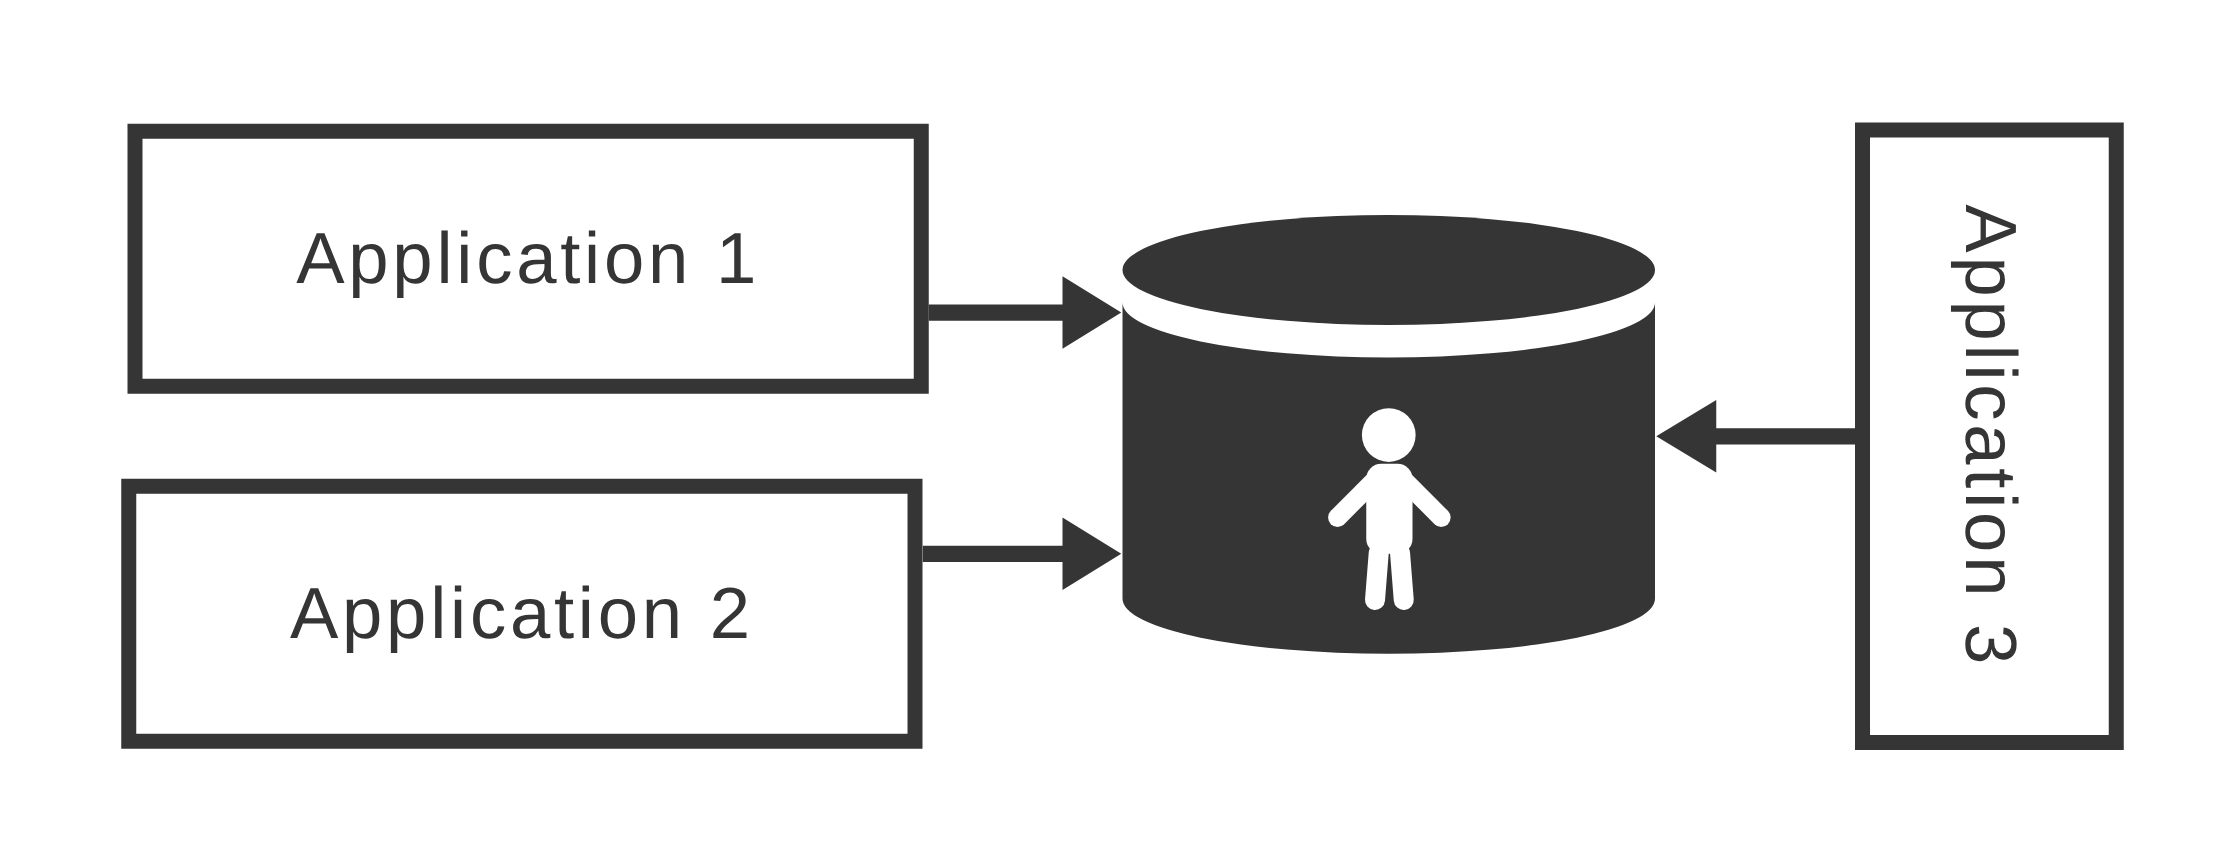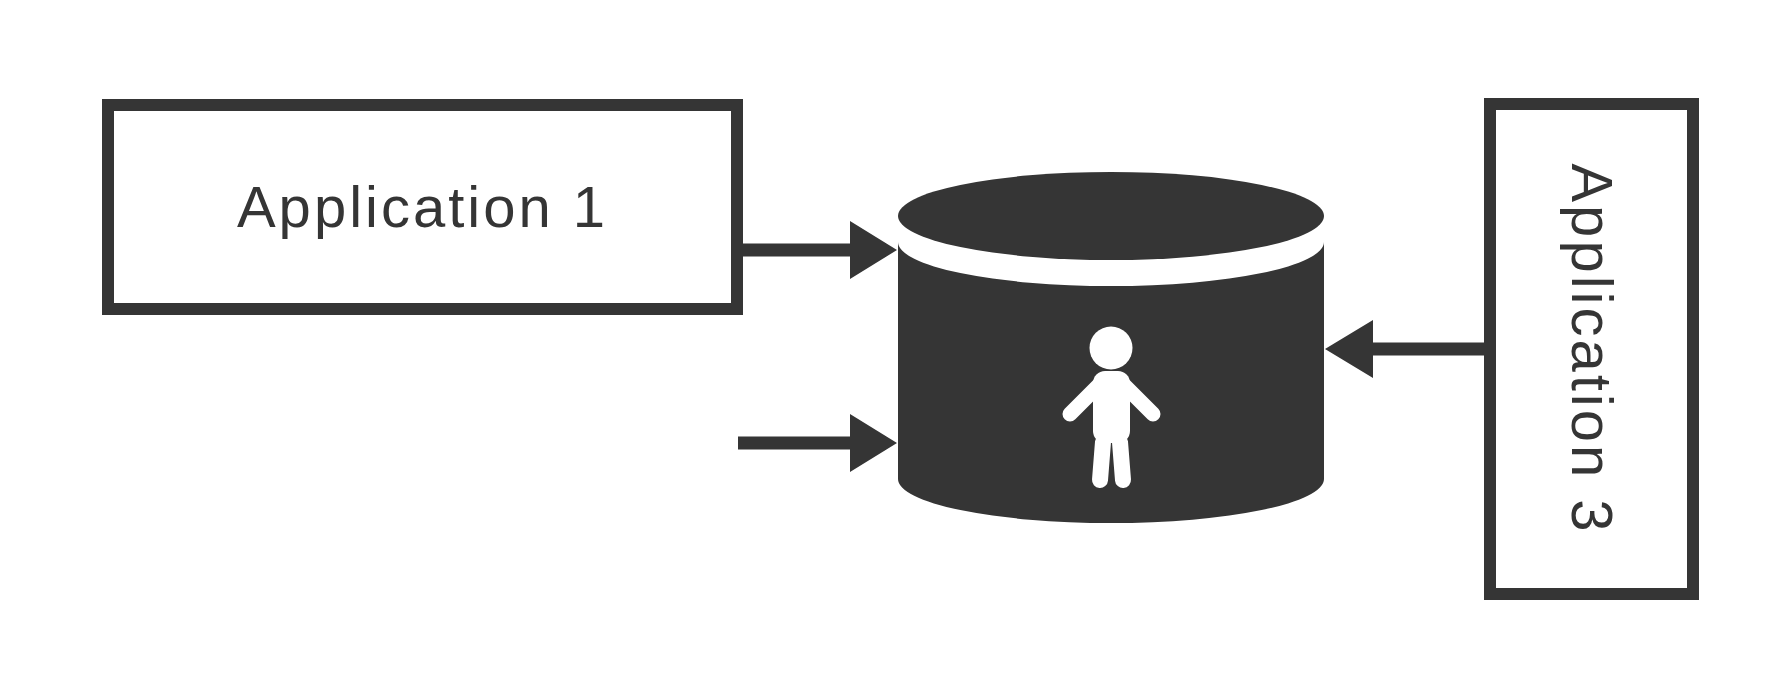--- a/index.html
+++ b/index.html
@@ -76,18 +76,21 @@
       <line x1="1123" y1="384" x2="1153" y2="414" stroke="#ffffff" stroke-width="15" stroke-linecap="round"></line>
       <line x1="1103" y1="442" x2="1100" y2="480" stroke="#ffffff" stroke-width="16" stroke-linecap="round"></line>
       <line x1="1120" y1="442" x2="1123" y2="480" stroke="#ffffff" stroke-width="16" stroke-linecap="round"></line>
     </g>
   </svg>
 
   <div class="app-box box1">
     <span class="app-label">Application 1</span>
   </div>
 
+  <div class="app-box box2">
+    <span class="app-label">Application 2</span>
+  </div>
 
   <div class="app-box box3">
     <span class="app-label">Application 3</span>
   </div>
 
 </div>
 
 </body></html>

